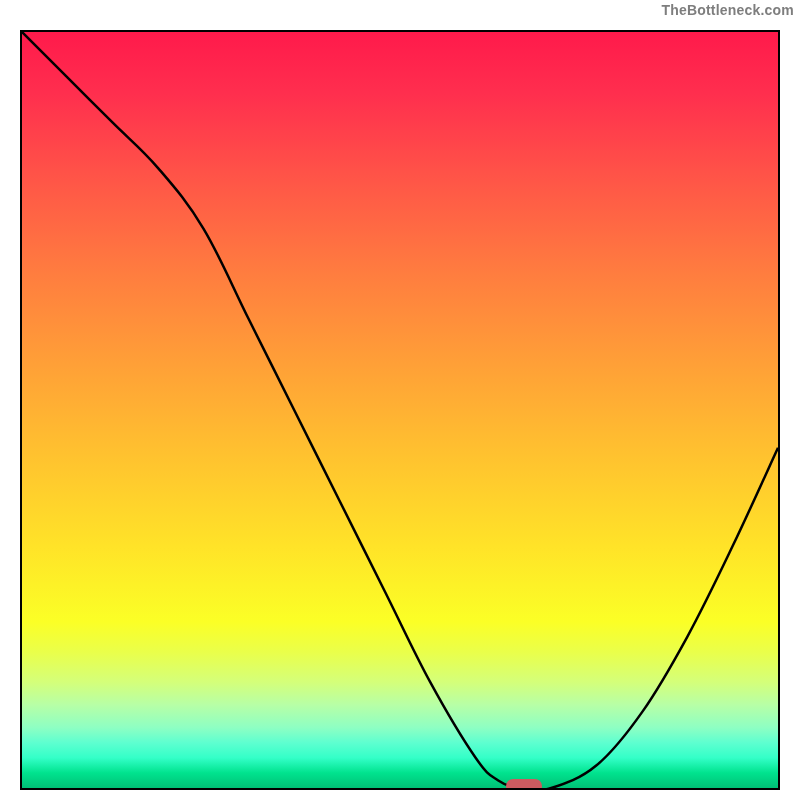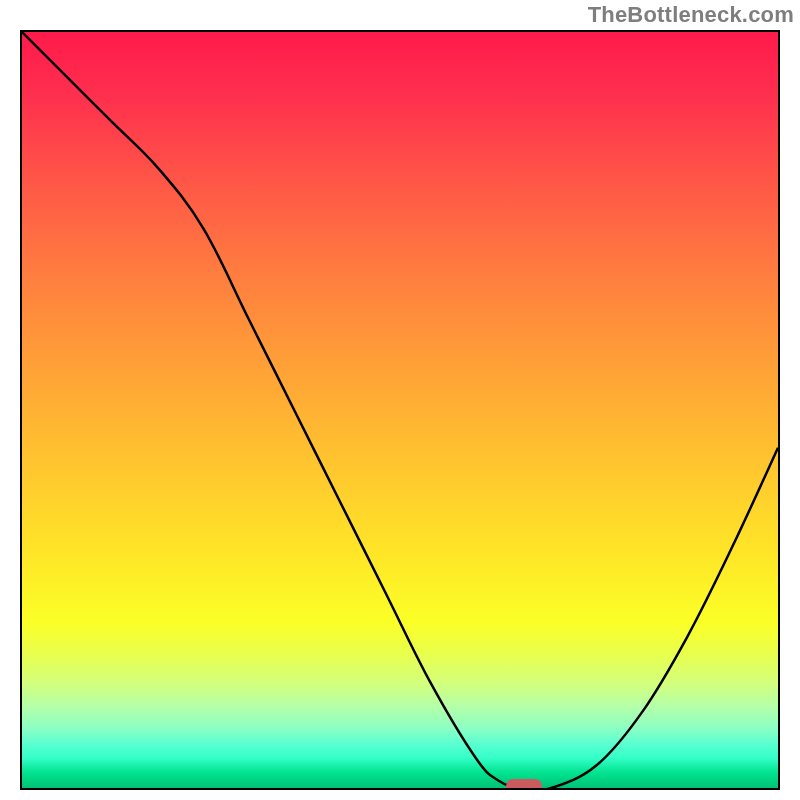--- a/index.html
+++ b/index.html
@@ -13,21 +13,21 @@
   }
   .stage {
     position: relative;
     width: 800px;
     height: 800px;
   }
   .watermark {
     position: absolute;
     top: 2px;
     right: 6px;
-    font-size: 22px;
+    font-size: 14px;
     font-weight: 600;
     color: #7e7e7e;
     letter-spacing: 0.2px;
     z-index: 50;
   }
   .plot {
     position: absolute;
     left: 20px;
     top: 30px;
     width: 760px;

